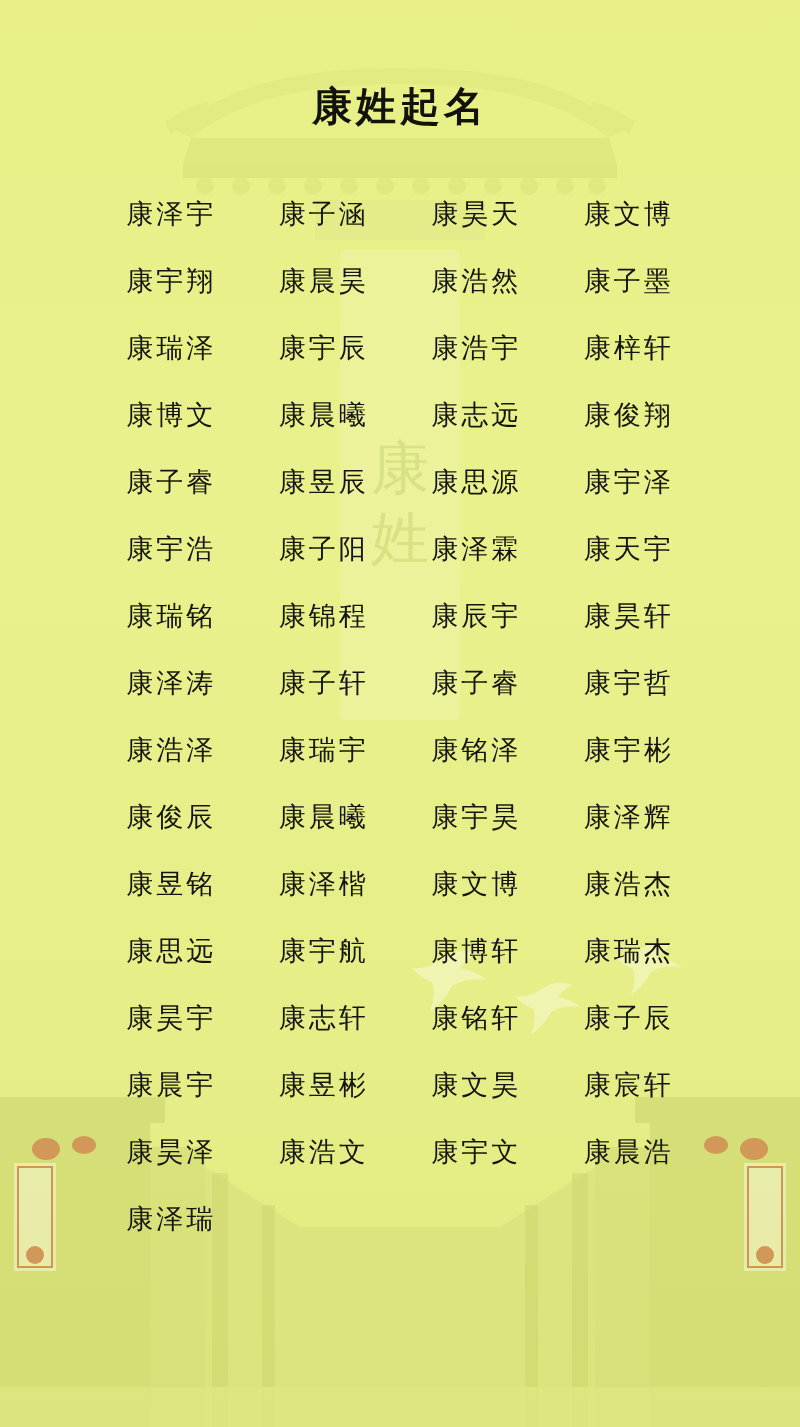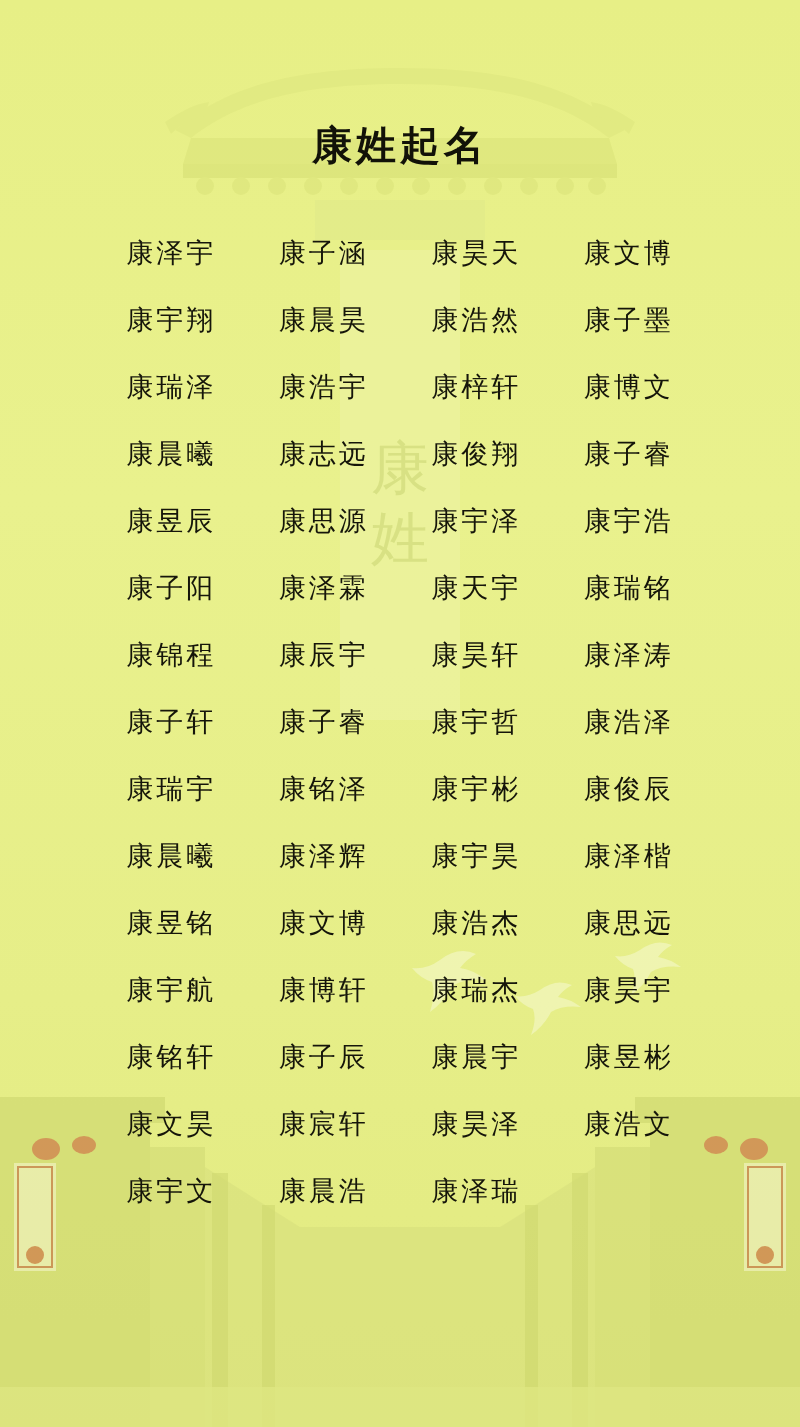--- a/index.html
+++ b/index.html
@@ -79,21 +79,21 @@
     pointer-events: none;
   }
 
   
   .content {
     position: relative;
     z-index: 5;
   }
   .title {
     margin: 0;
-    padding-top: 118px;
+    padding-top: 79px;
     text-align: center;
     font-size: 40px;
     font-weight: bold;
     letter-spacing: 4px;
     color: #121208;
     font-family: Liberation Sans, sans-serif;
   }
   .name-grid {
     margin: 46px auto 0;
     width: 610px;
@@ -214,20 +214,21 @@
       <div class="name-cell">康泽宇</div>
       <div class="name-cell">康子涵</div>
       <div class="name-cell">康昊天</div>
       <div class="name-cell">康文博</div>
       <div class="name-cell">康宇翔</div>
 
       <div class="name-cell">康晨昊</div>
       <div class="name-cell">康浩然</div>
       <div class="name-cell">康子墨</div>
       <div class="name-cell">康瑞泽</div>
+      <div class="name-cell">康宇辰</div>
 
       <div class="name-cell">康浩宇</div>
       <div class="name-cell">康梓轩</div>
       <div class="name-cell">康博文</div>
       <div class="name-cell">康晨曦</div>
       <div class="name-cell">康志远</div>
 
       <div class="name-cell">康俊翔</div>
       <div class="name-cell">康子睿</div>
       <div class="name-cell">康昱辰</div>
@@ -248,34 +249,35 @@
       <div class="name-cell">康子轩</div>
       <div class="name-cell">康子睿</div>
       <div class="name-cell">康宇哲</div>
       <div class="name-cell">康浩泽</div>
       <div class="name-cell">康瑞宇</div>
 
       <div class="name-cell">康铭泽</div>
       <div class="name-cell">康宇彬</div>
       <div class="name-cell">康俊辰</div>
       <div class="name-cell">康晨曦</div>
+      <div class="name-cell">康宇昊</div>
+
       <div class="name-cell">康泽辉</div>
-
-      <div class="name-cell">康宇昊</div>
+      <div class="name-cell">康昱铭</div>
       <div class="name-cell">康泽楷</div>
-      <div class="name-cell">康昱铭</div>
       <div class="name-cell">康文博</div>
       <div class="name-cell">康浩杰</div>
 
       <div class="name-cell">康思远</div>
       <div class="name-cell">康宇航</div>
       <div class="name-cell">康博轩</div>
 
       <div class="name-cell">康瑞杰</div>
       <div class="name-cell">康昊宇</div>
+      <div class="name-cell">康志轩</div>
       <div class="name-cell">康铭轩</div>
       <div class="name-cell">康子辰</div>
 
       <div class="name-cell">康晨宇</div>
       <div class="name-cell">康昱彬</div>
       <div class="name-cell">康文昊</div>
       <div class="name-cell">康宸轩</div>
 
       <div class="name-cell">康昊泽</div>
       <div class="name-cell">康浩文</div>

